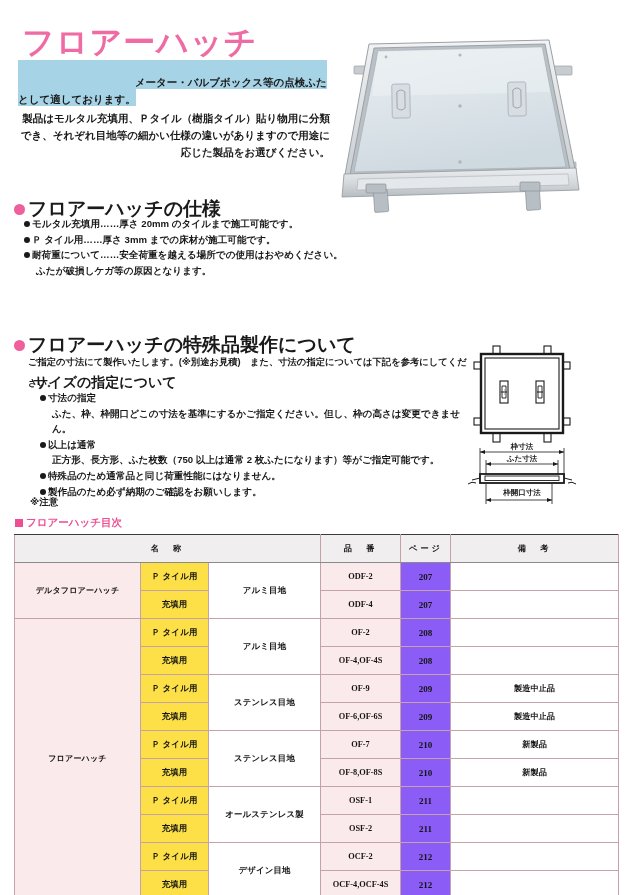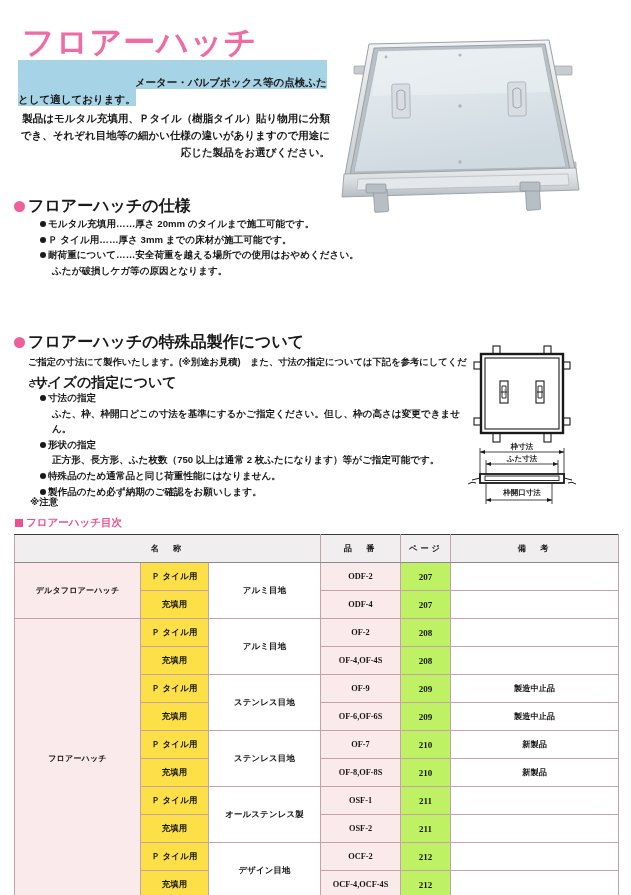--- a/index.html
+++ b/index.html
@@ -48,21 +48,21 @@
   
   #product-photo {
     position: absolute;
     left: 336px; top: 22px;
     width: 288px; height: 196px;
   }
 
   
   .section-head {
     position: absolute;
-    font-size: 16px;
+    font-size: 19px;
     font-weight: 700;
     color: #1a1a1a;
     display: flex;
     align-items: center;
     gap: 3px;
     white-space: nowrap;
   }
   .bullet-lg {
     width: 11px; height: 11px;
     border-radius: 50%;
@@ -74,21 +74,21 @@
   #special-heading { left: 14px; top: 332px; }
 
   
   .body-list {
     position: absolute;
     font-size: 9.6px;
     font-weight: 700;
     line-height: 15.5px;
     color: #181818;
   }
-  #spec-list { left: 40px; top: 216px; width: 330px; }
+  #spec-list { left: 24px; top: 216px; width: 330px; }
   .li-row { display: flex; align-items: flex-start; }
   .bullet-sm {
     flex: none;
     width: 6px; height: 6px;
     border-radius: 50%;
     background: #1a1a1a;
     margin-top: 5px;
     margin-right: 2px;
   }
   .li-sub { padding-left: 12px; }
@@ -190,21 +190,21 @@
   td.cell-use   { background: #fde047; font-size: 8.4px; letter-spacing: .2px; }
   td.cell-joint { background: #ffffff; font-size: 8.4px; letter-spacing: .2px; }
   td.cell-model {
     background: #fbeaec;
     text-align: left;
     padding-left: 10px;
     font-family: "Liberation Serif", "DejaVu Serif", serif;
     font-size: 8.3px;
   }
   td.cell-page  {
-    background: #bef264;
+    background: #8b5cf6;
     font-family: "Liberation Serif", "DejaVu Serif", serif;
     font-size: 9px;
   }
   td.cell-note  {
     background: #ffffff;
     text-align: left;
     padding-left: 7px;
     font-size: 8.2px;
   }
   tr.last-row td { border-bottom: 1.4px solid #3a3a3a; }
@@ -313,21 +313,21 @@
 <div id="size-spec-title">サイズの指定について</div>
 
 <div class="body-list" id="size-spec-list">
   <div class="li-row">
     <span class="bullet-sm"></span>
     <span>寸法の指定</span>
   </div>
   <div class="li-sub">ふた、枠、枠開口どこの寸法を基準にするかご指定ください。但し、枠の高さは変更できません。</div>
   <div class="li-row">
     <span class="bullet-sm"></span>
-    <span>形状の指定</span>
+    <span>以上は通常</span>
   </div>
   <div class="li-sub">正方形、長方形、ふた枚数（750 以上は通常 2 枚ふたになります）等がご指定可能です。</div>
 </div>
 
 <div id="caution-title">※注意</div>
 
 <div class="body-list" id="caution-list">
   <div class="li-row">
     <span class="bullet-sm"></span>
     <span>特殊品のため通常品と同じ荷重性能にはなりません。</span>

